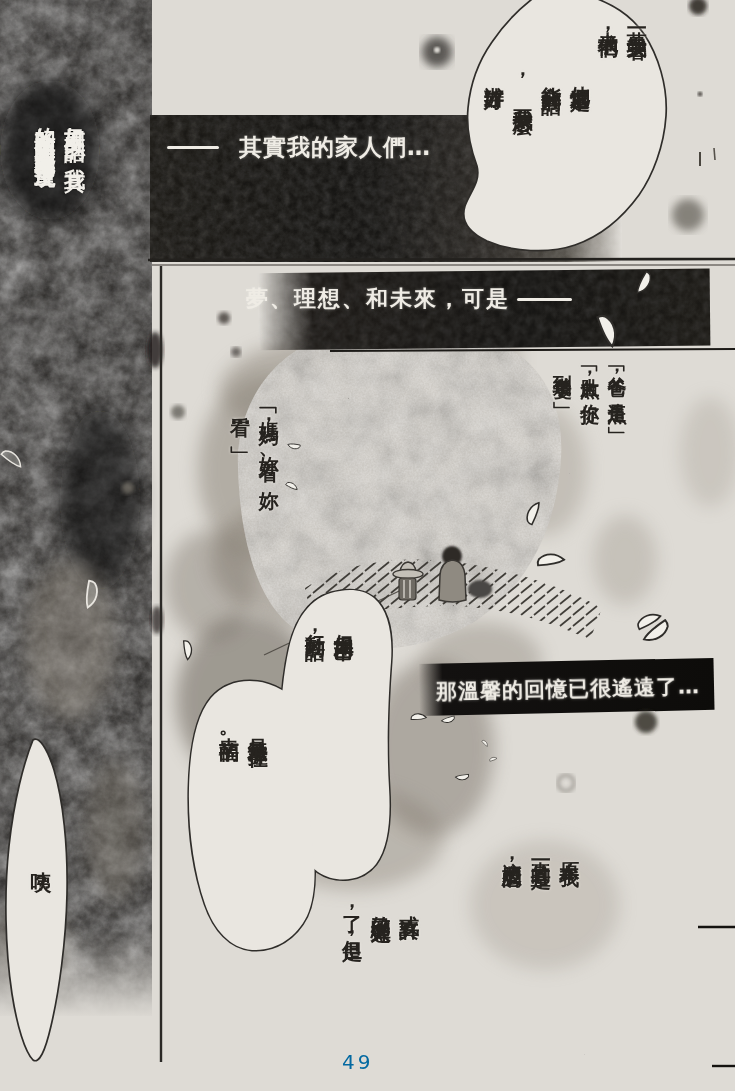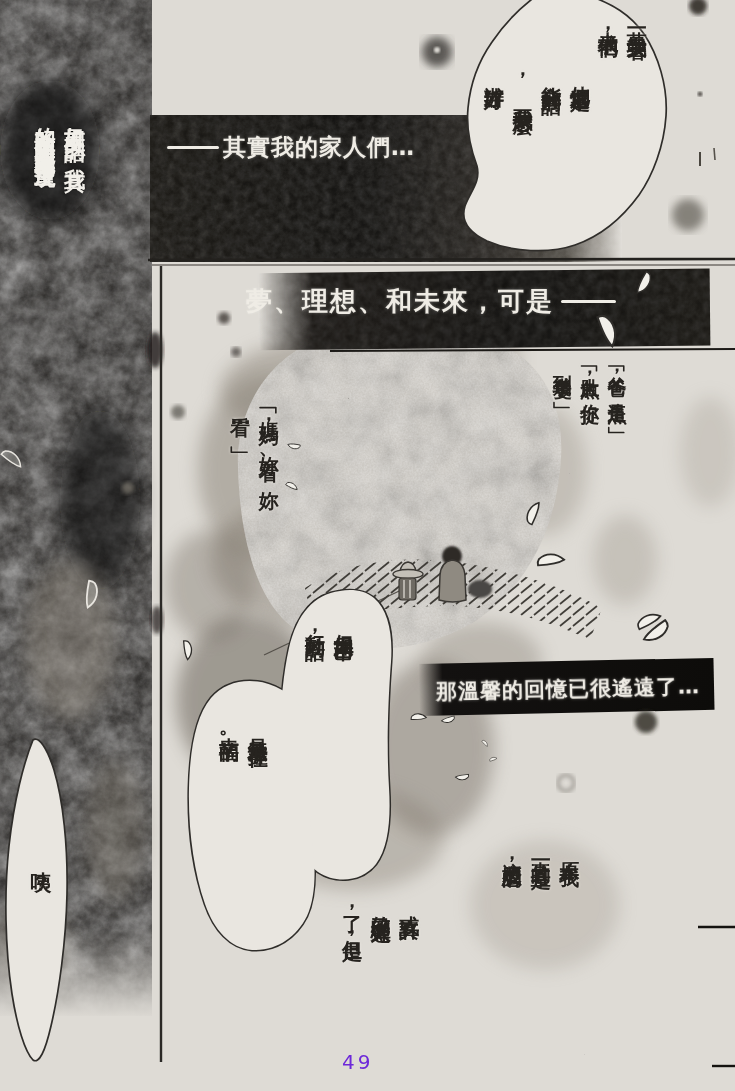--- a/index.html
+++ b/index.html
@@ -8,21 +8,21 @@
   svg.bg { position:absolute; left:0; top:0; }
   .vtext { position:absolute; writing-mode:vertical-rl; text-orientation:upright;
            font-weight:700; color:#26231f; line-height:1.28; letter-spacing:2px;
            text-shadow:0 0 3px rgba(238,235,229,0.85); }
   .vtext > div { margin-left:3px; }
   .vtext.light { color:#f1efe9; text-shadow:0 0 2px rgba(0,0,0,0.6); }
   .banner { position:absolute; color:#efece5; font-weight:700; white-space:nowrap;
             display:flex; align-items:center; letter-spacing:1px;
             text-shadow:0 0 3px rgba(250,248,243,0.35); }
   .dash { display:inline-block; background:#efece5; height:3px; border-radius:2px; }
-  .pageno { position:absolute; font-weight:400; color:#6d28d9; letter-spacing:3px; }
+  .pageno { position:absolute; font-weight:400; color:#0369a1; letter-spacing:3px; }
 </style>
 </head>
 <body>
 
 <div class="page">
 
 <svg class="bg" width="735" height="1091" viewBox="0 0 735 1091">
   <defs>
     <filter id="noiseBig" x="0%" y="0%" width="100%" height="100%">
       <feTurbulence type="fractalNoise" baseFrequency="0.035" numOctaves="5" seed="8" stitchTiles="stitch"></feTurbulence>
@@ -232,25 +232,25 @@
   <div>萬一我哭著</div>
   <div>去求他們，</div>
 </div>
 <div class="vtext" style="left:478px; top:70px; height:135px; font-size:20px;">
   <div>他們還是不</div>
   <div>能合好的話</div>
   <div>，我要怎麼</div>
   <div>辦才好…</div>
 </div>
 
-<div class="banner" style="left:167px; top:132px; font-size:23px;">
+<div class="banner" style="left:167px; top:132px; font-size:23px;gap:16px;">
   <span class="dash" style="width:52px; margin-right:4px;"></span>
   <span>其實我的家人們…</span>
 </div>
-<div class="banner" style="left:246px; top:284px; font-size:26px; letter-spacing:2px;">
+<div class="banner" style="left:246px; top:284px; font-size:22px; letter-spacing:2px;">
   <span>夢、理想、和未來，可是</span>
   <span class="dash" style="width:55px; margin-left:7px;"></span>
 </div>
 <div class="banner" style="left:436px; top:675px; font-size:21px; transform:rotate(-1.2deg);">
   <span>那溫馨的回憶已很遙遠了…</span>
 </div>
 
 <div class="vtext" style="left:548px; top:360px; height:205px; font-size:19px;">
   <div>「爸爸，這是魚！」</div>
   <div>「大肚魚，你捉</div>

